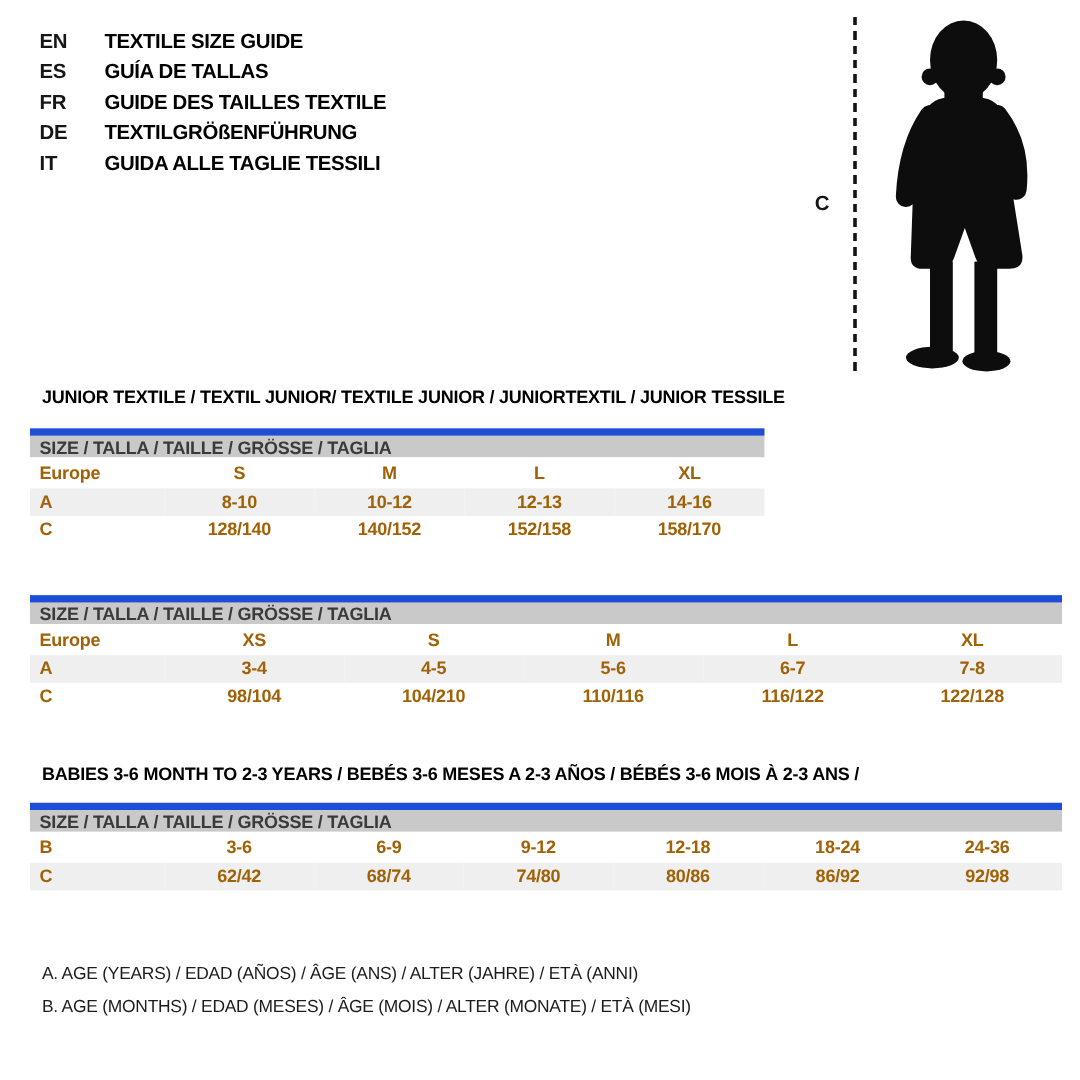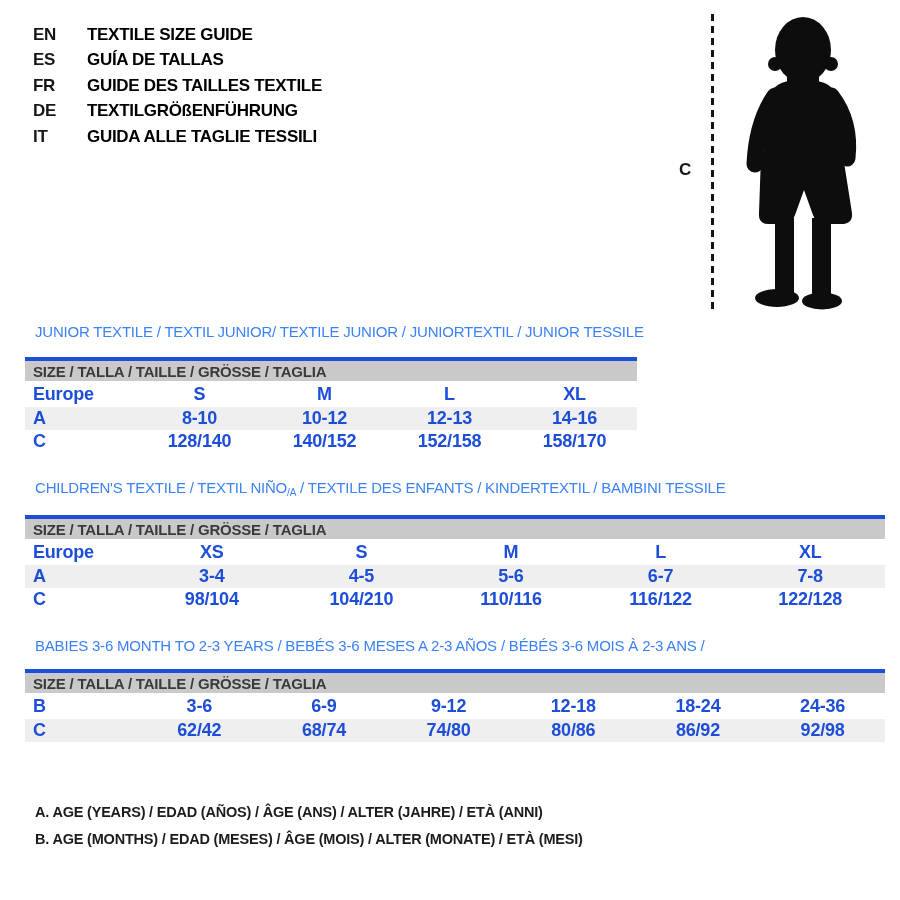--- a/index.html
+++ b/index.html
@@ -31,48 +31,48 @@
   }
   .figure-label {
     position:absolute; left:4px; top:152px;
     font-size:17px; font-weight:bold; color:#161616;
   }
   .silhouette { position:absolute; left:56px; top:2px; }
 
   
   .sec { position:absolute; left:25px; }
   .sec-title {
-    font-size:15px; font-weight:normal; color:#3b82f6; letter-spacing:-0.2px;
+    font-size:15px; font-weight:bold; color:#000000; letter-spacing:-0.2px;
     margin:0 0 0 10px; line-height:17px; white-space:nowrap;
   }
   .sec-title .sub { font-size:10px; position:relative; top:3px; }
   .title-gap { height:17px; }
   .title-gap-sm { height:12px; }
   .thead {
-    background:#c9c9c9; border-top:4px solid #1d4ed8;
+    background:#c9c9c9; border-top:6px solid #1d4ed8;
     height:24px; line-height:22px; padding-left:8px; margin-bottom:2px;
     font-size:15px; font-weight:bold; color:#3a3a3a; letter-spacing:-0.2px;
   }
   table.size-table { width:100%; border-collapse:collapse; table-layout:fixed; }
   table.size-table td {
-    height:23.5px; font-size:18px; font-weight:bold; color:#1d4ed8;
+    height:23.5px; font-size:15px; font-weight:bold; color:#a16207;
     text-align:center; letter-spacing:-0.2px; padding:0;
   }
   table.size-table td.lbl { text-align:left; padding-left:8px; }
   col.label-col { width:112px; }
   tr.shaded { background:#efefef; }
 
   #sec-junior   { top:323px; width:612px; }
   #sec-children { top:479px; width:860px; }
   #sec-babies   { top:634px; width:860px; }
 
   
   .legend { position:absolute; left:35px; top:799px; }
   .legend-row {
-    font-size:14.5px; font-weight:bold; color:#1c1c1c; letter-spacing:-0.2px;
+    font-size:14.5px; font-weight:normal; color:#1c1c1c; letter-spacing:-0.2px;
     line-height:26.5px; white-space:nowrap;
   }
 </style>
 </head>
 <body>
 
 <div class="canvas">
 
   <div class="lang-list">
     <div class="lang-row">
@@ -156,21 +156,20 @@
         <td>128/140</td>
         <td>140/152</td>
         <td>152/158</td>
         <td>158/170</td>
       </tr>
     </tbody>
       </table>
   </section>
 
   <section class="sec" id="sec-children">
-    <h2 class="sec-title"><span>CHILDREN'S TEXTILE / TEXTIL NIÑO</span><span class="sub">/A</span><span> / TEXTILE DES ENFANTS / KINDERTEXTIL / BAMBINI TESSILE</span></h2>
     <div class="title-gap"></div>
     <div class="thead">SIZE / TALLA / TAILLE / GRÖSSE / TAGLIA</div>
     <table class="size-table">
       <colgroup>
           <col class="label-col">
           <col>
           <col>
           <col>
           <col>
           <col>

